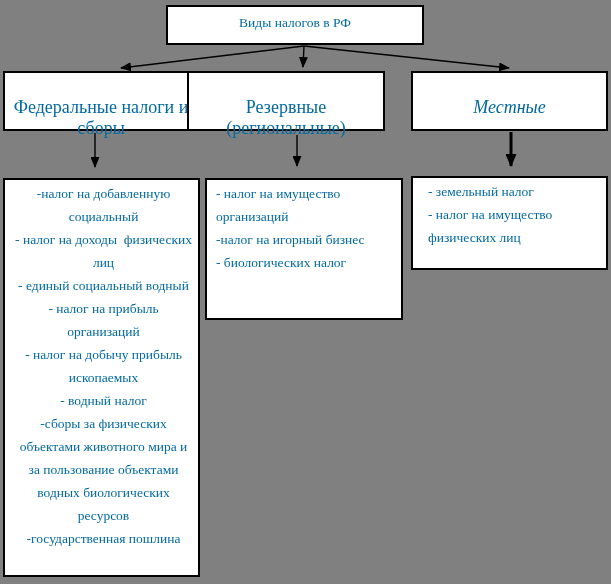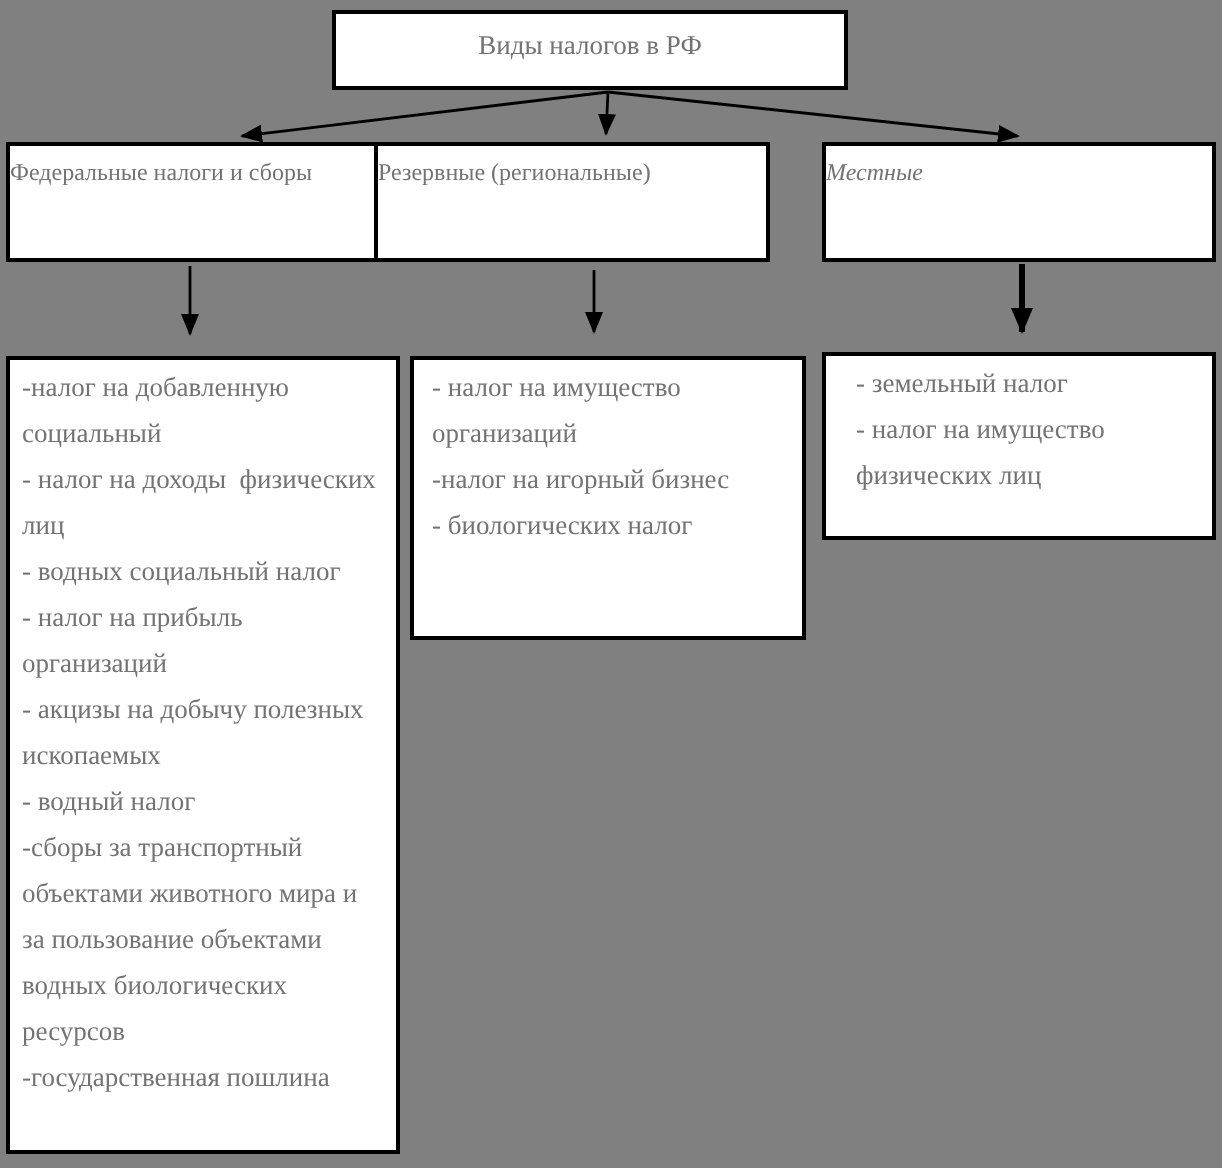--- a/index.html
+++ b/index.html
@@ -2,48 +2,48 @@
 <html><head>
 <meta charset="utf-8">
 <style>
   html, body { margin: 0; padding: 0; }
   #canvas {
     position: relative;
     width: 611px;
     height: 584px;
     background: #808080;
     font-family: "Liberation Serif", "DejaVu Serif", serif;
-    color: #737373;
+    color: #0369a1;
     overflow: hidden;
   }
   .box {
     position: absolute;
     background: #ffffff;
     border: 2px solid #000000;
     box-sizing: border-box;
   }
   .title-box {
     left: 166px; top: 5px; width: 258px; height: 40px;
     text-align: center;
     padding-top: 8px;
     font-size: 13.5px;
   }
   .branch-box {
     top: 71px; height: 60px;
-    text-align: left;
-    padding-top: 6px;
-    font-size: 12px;
+    text-align: center;
+    padding-top: 24px;
+    font-size: 18px;
   }
   #branch-federal  { left: 3px;   width: 196px; }
   #branch-regional { left: 187px; width: 198px; }
   #branch-local    { left: 411px; width: 197px; font-style: italic; }
   .detail-box {
     font-size: 13.5px;
   }
-  #detail-federal  { left: 3px;   top: 178px; width: 197px; height: 399px; padding: 2px 2px 0 6px;  }
+  #detail-federal  { left: 3px;   top: 178px; width: 197px; height: 399px; padding: 2px 2px 0 6px; text-align: center;  }
   #detail-regional { left: 205px; top: 178px; width: 198px; height: 142px; padding: 2px 2px 0 9px;  }
   #detail-local    { left: 411px; top: 176px; width: 197px; height: 94px;  padding: 2px 2px 0 15px; }
   .line {
     line-height: 23px;
     height: 23px;
     white-space: pre;
     overflow: hidden;
   }
   #connectors {
     position: absolute;
@@ -88,27 +88,27 @@
   </div>
   <div class="box branch-box" id="branch-local">
     <span>Местные</span>
   </div>
 
   <div class="box detail-box" id="detail-federal">
     <div class="line">-налог на добавленную</div>
     <div class="line">социальный</div>
     <div class="line">- налог на доходы  физических</div>
     <div class="line">лиц</div>
-    <div class="line">- водных социальный налог</div>
+    <div class="line">- единый социальный водный</div>
     <div class="line">- налог на прибыль</div>
     <div class="line">организаций</div>
-    <div class="line">- акцизы на добычу полезных</div>
+    <div class="line">- налог на добычу прибыль</div>
     <div class="line">ископаемых</div>
     <div class="line">- водный налог</div>
-    <div class="line">-сборы за транспортный</div>
+    <div class="line">-сборы за физических</div>
     <div class="line">объектами животного мира и</div>
     <div class="line">за пользование объектами</div>
     <div class="line">водных биологических</div>
     <div class="line">ресурсов</div>
     <div class="line">-государственная пошлина</div>
   </div>
 
   <div class="box detail-box" id="detail-regional">
     <div class="line">- налог на имущество</div>
     <div class="line">организаций</div>

